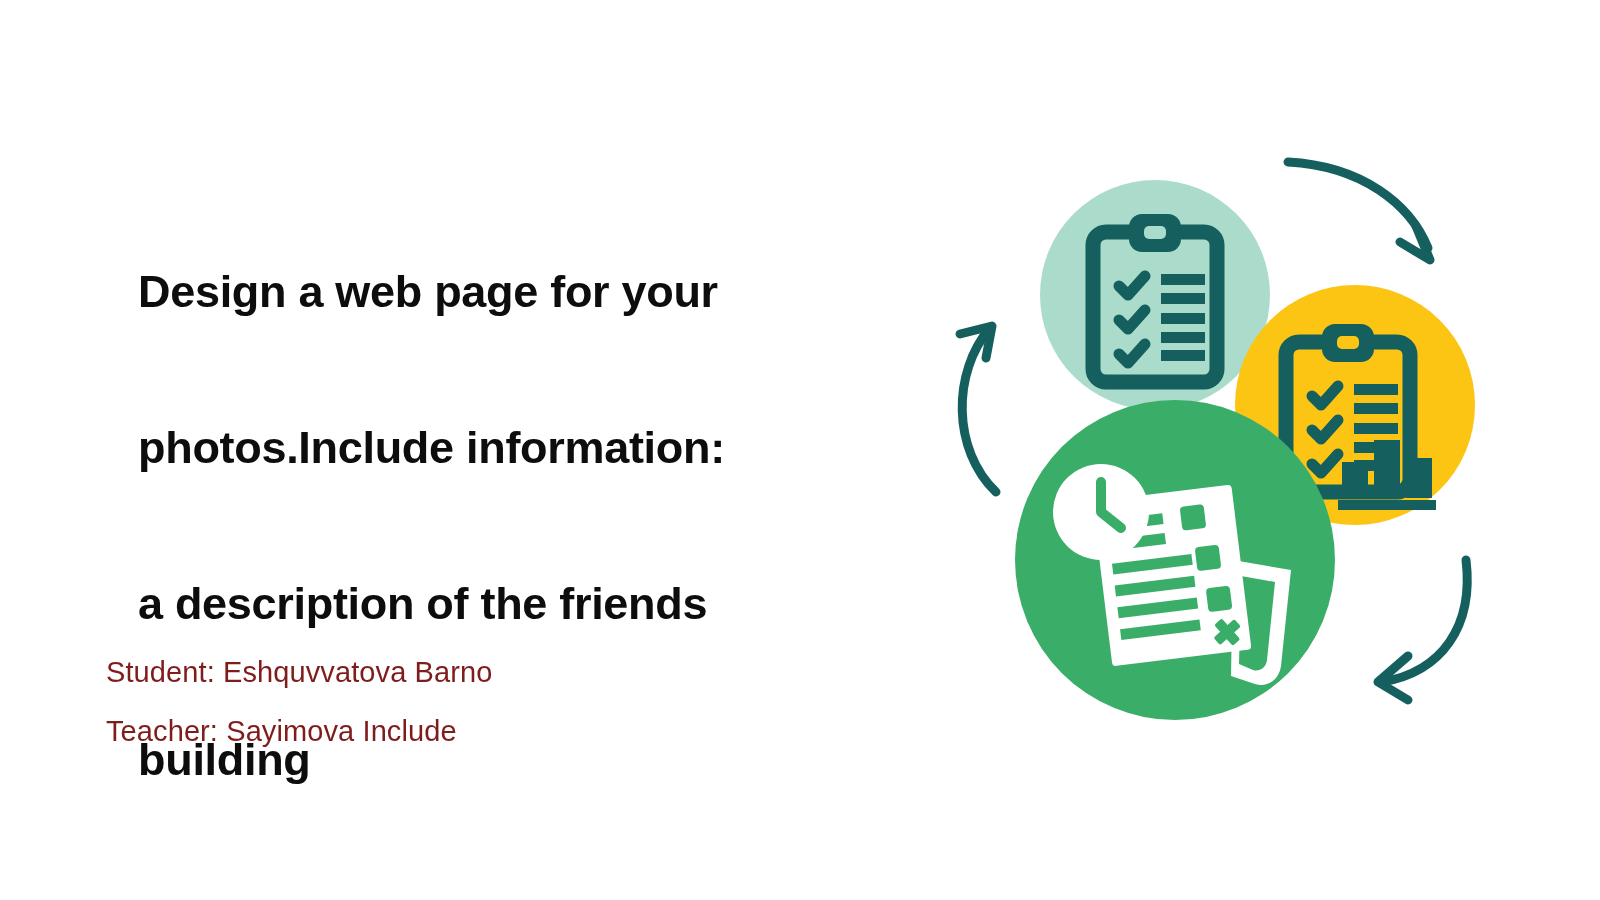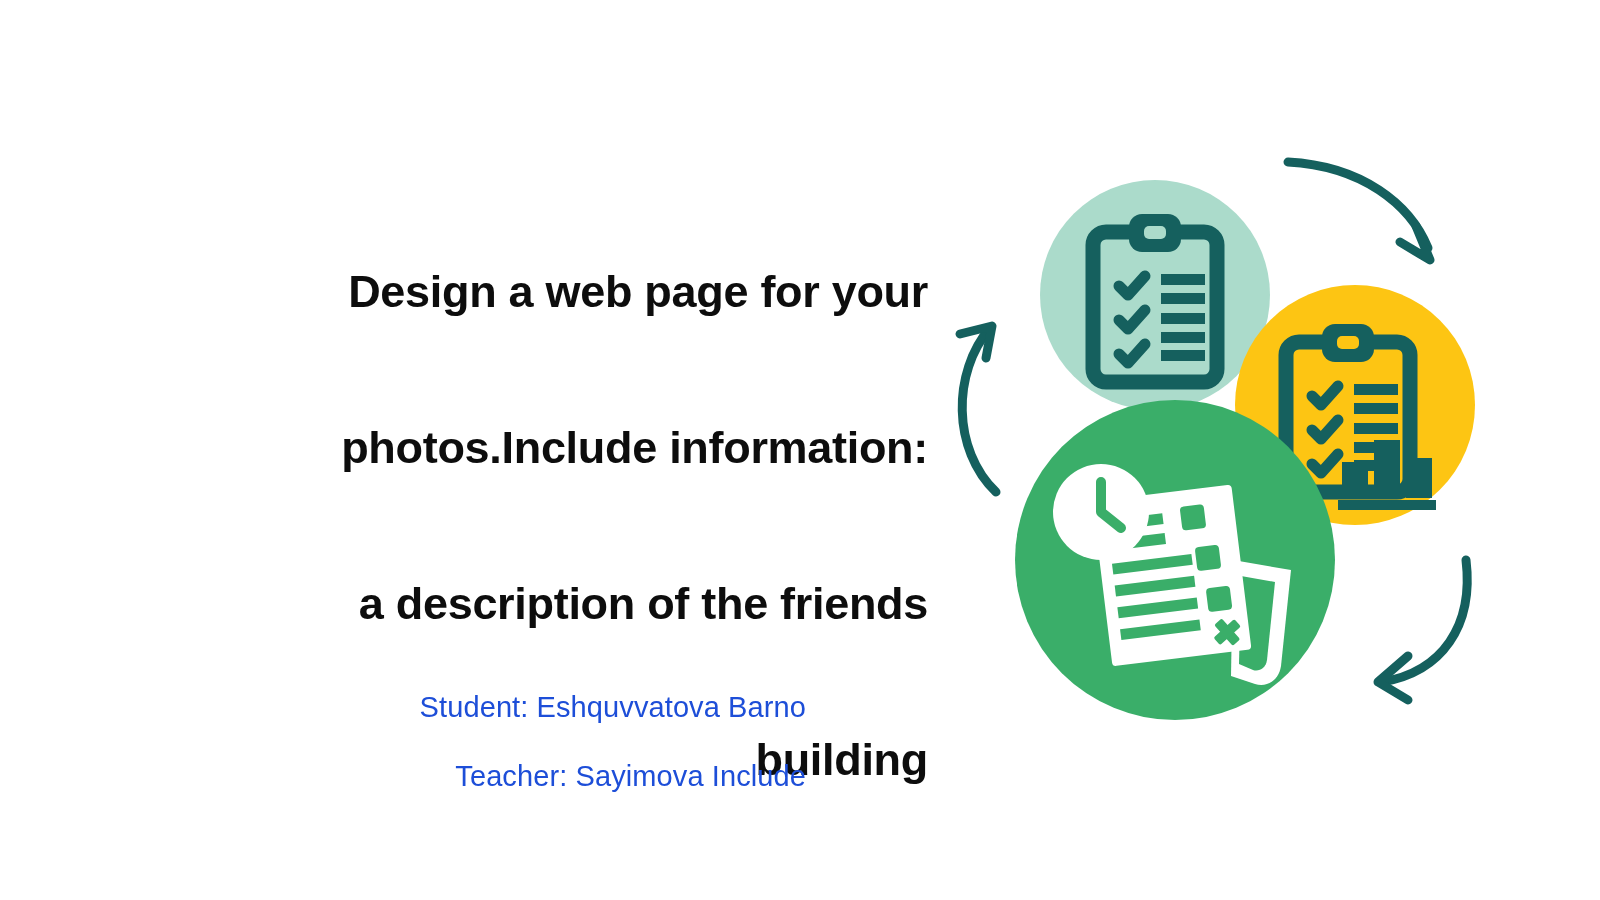--- a/index.html
+++ b/index.html
@@ -12,21 +12,20 @@
     height: 900px;
     overflow: hidden;
     font-family: "Liberation Sans", sans-serif;
     -webkit-font-smoothing: antialiased;
   }
   #slide {
     position: relative;
     width: 1600px;
     height: 900px;
     background: #ffffff;
-    text-align: right;
   }
 
   
   .text-col {
     position: absolute;
     left: 106px;
     top: 0;
     width: 830px;
     height: 900px;
   }
@@ -48,24 +47,23 @@
   .credits {
     position: absolute;
     left: 0px;
     top: 655px;
     width: 700px;
   }
   .credit-line {
     font-size: 29px;
     font-weight: normal;
     line-height: 34px;
-    color: #1d4ed8;
+    color: #7f1d1d;
     letter-spacing: 0.1px;
     margin-bottom: 25px;
-    margin-top: 35px;
   }
   .credit-line:last-child { margin-bottom: 0; }
 
   
   .illustration {
     position: absolute;
     left: 930px;
     top: 120px;
     width: 620px;
     height: 640px;

